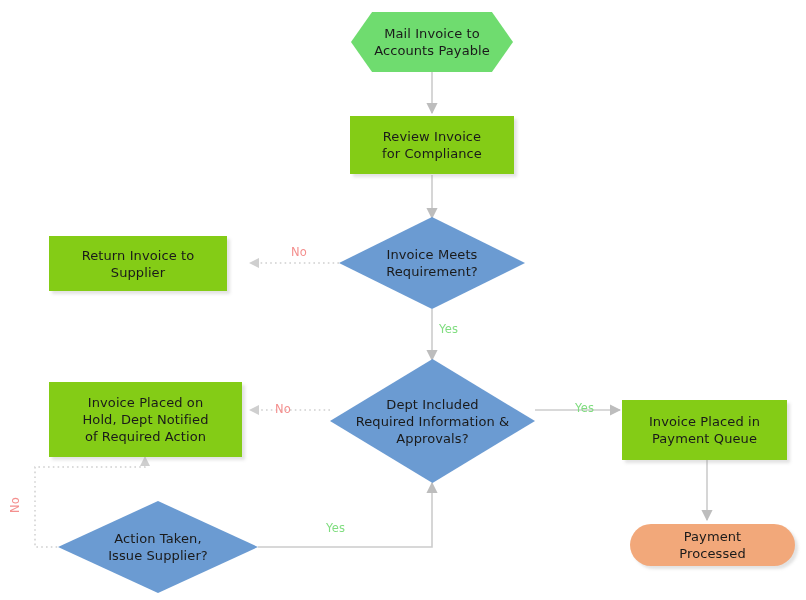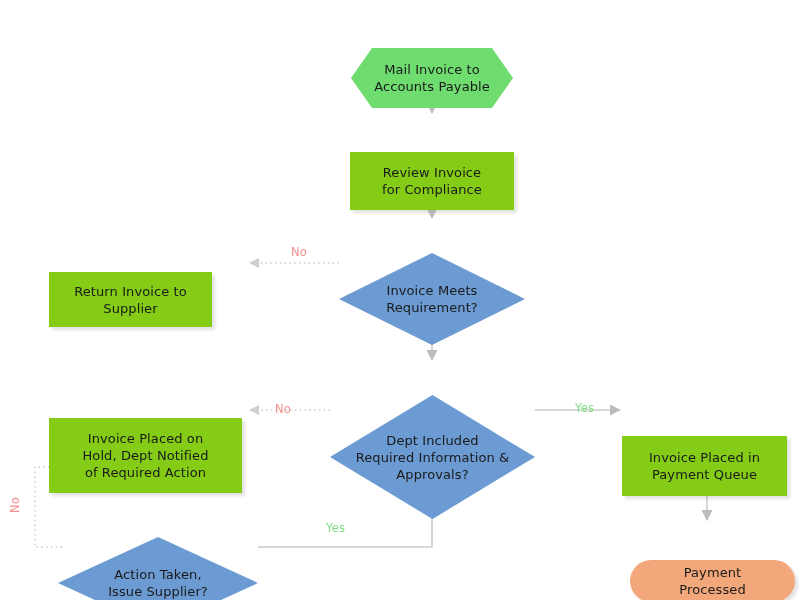--- a/index.html
+++ b/index.html
@@ -30,21 +30,20 @@
     position: absolute;
     box-sizing: border-box;
     display: flex;
     align-items: center;
     justify-content: center;
     text-align: center;
     color: #1a1a1a;
     font-size: 13px;
     line-height: 17px;
     letter-spacing: 0.1px;
-    margin-top: 36px;
   }
   .node .label {
     position: relative;
     z-index: 3;
     padding: 0 6px;
     white-space: pre-line;
   }
   
   .rect {
     background: #84cc16;
@@ -139,21 +138,21 @@
     <span class="label">Review Invoice
 for Compliance</span>
   </div>
 
   <div class="node diamond" style="left:339px; top:217px; width:186px; height:92px;">
     <span class="shape"></span>
     <span class="label">Invoice Meets
 Requirement?</span>
   </div>
 
-  <div class="node rect" style="left:49px; top:236px; width:163px; height:55px;">
+  <div class="node rect" style="left:49px; top:236px; width:178px; height:55px;">
     <span class="label">Return Invoice to
 Supplier</span>
   </div>
 
   <div class="node diamond" style="left:330px; top:359px; width:205px; height:124px;">
     <span class="shape"></span>
     <span class="label">Dept Included
 Required Information &amp;
 Approvals?</span>
   </div>

